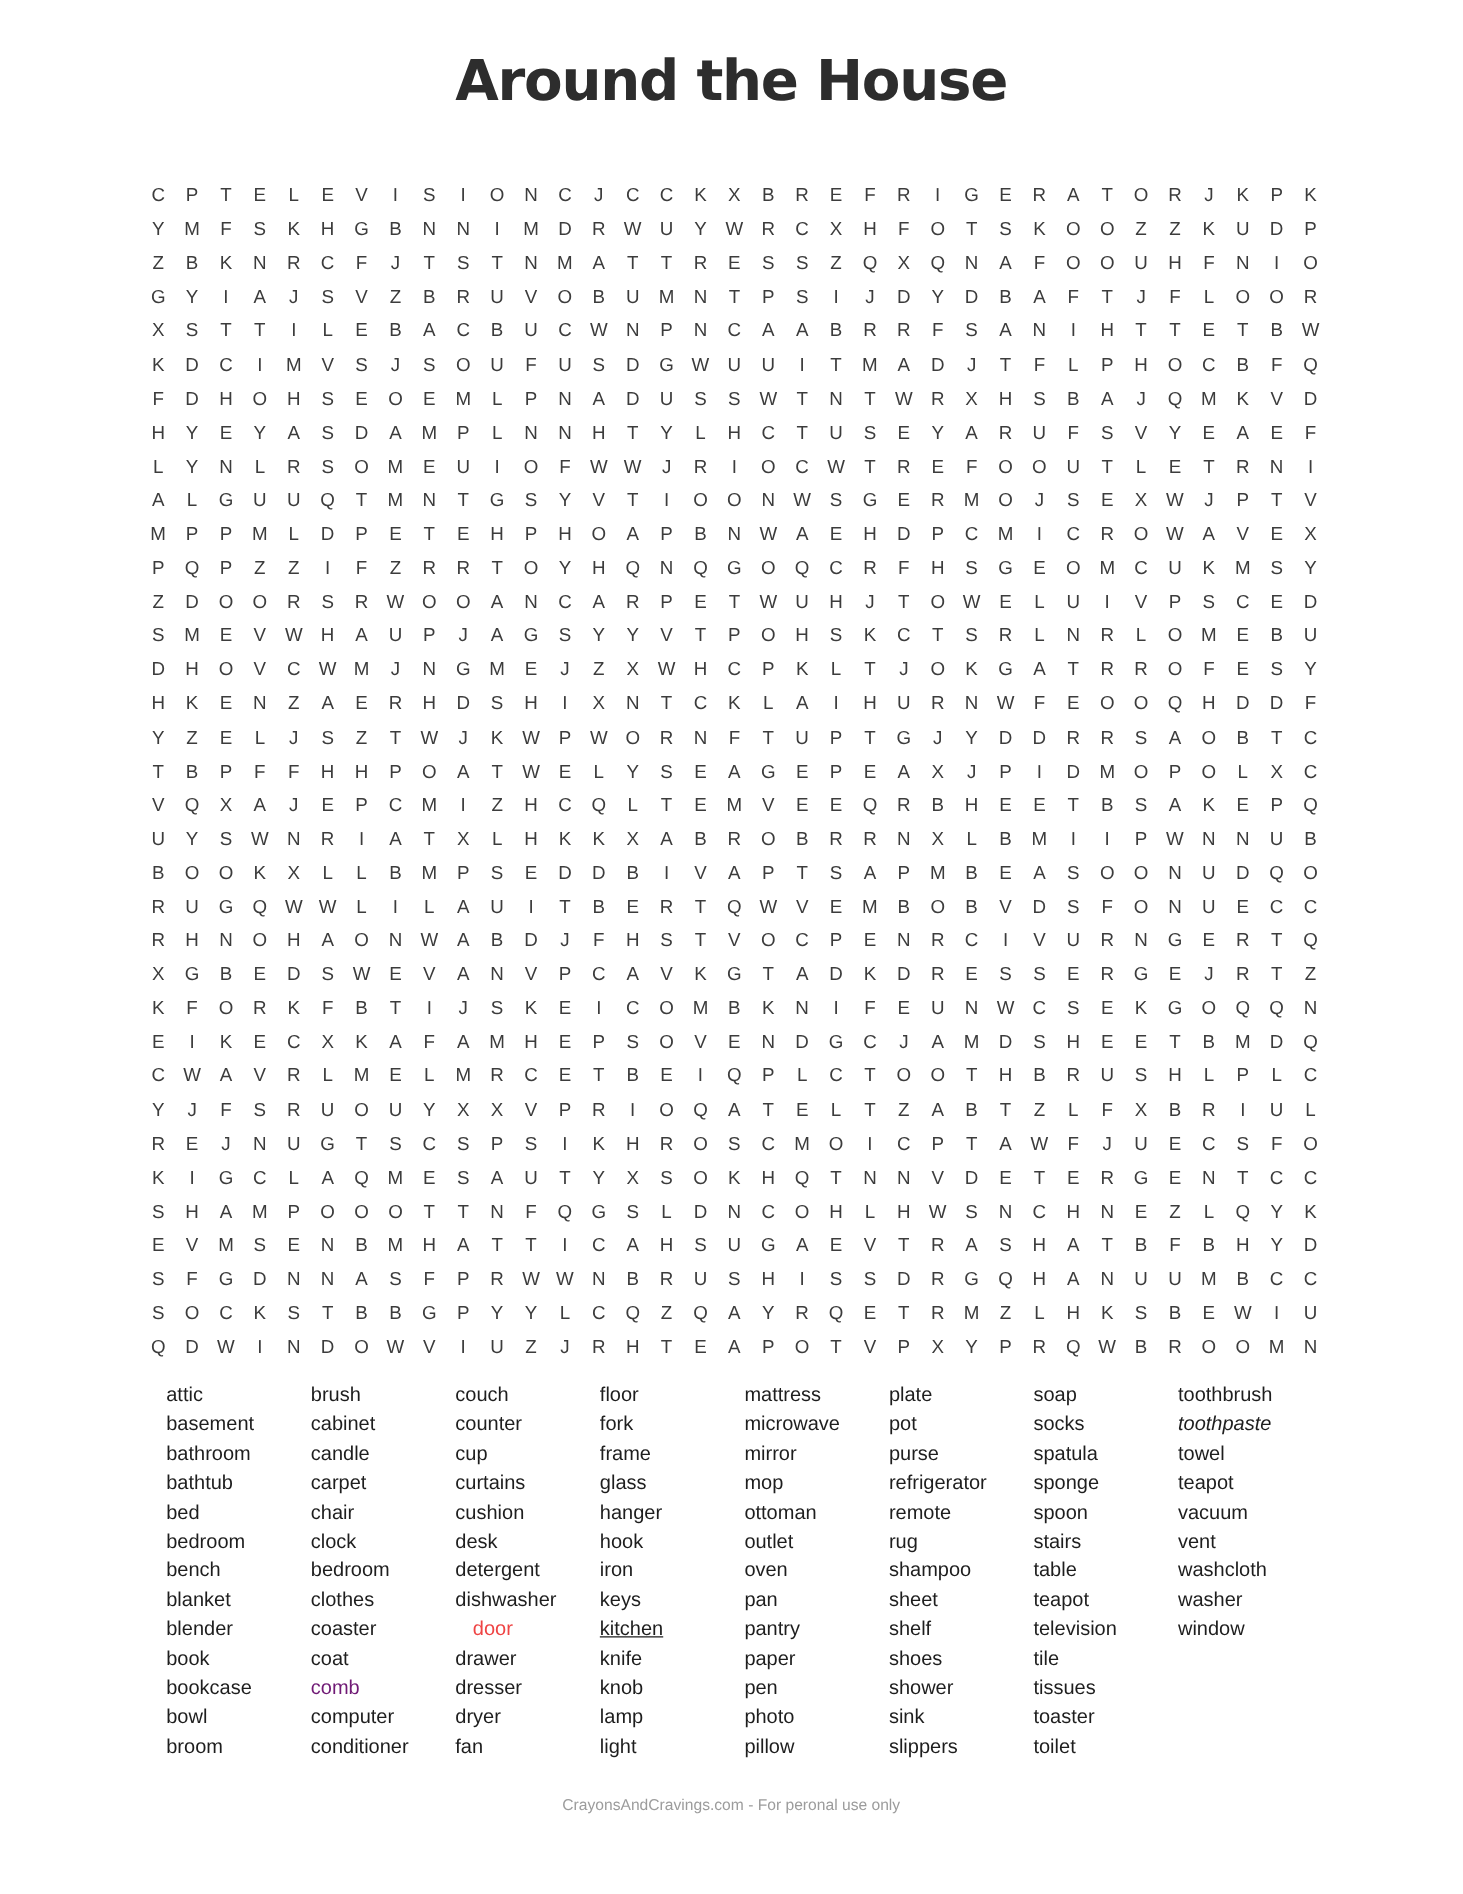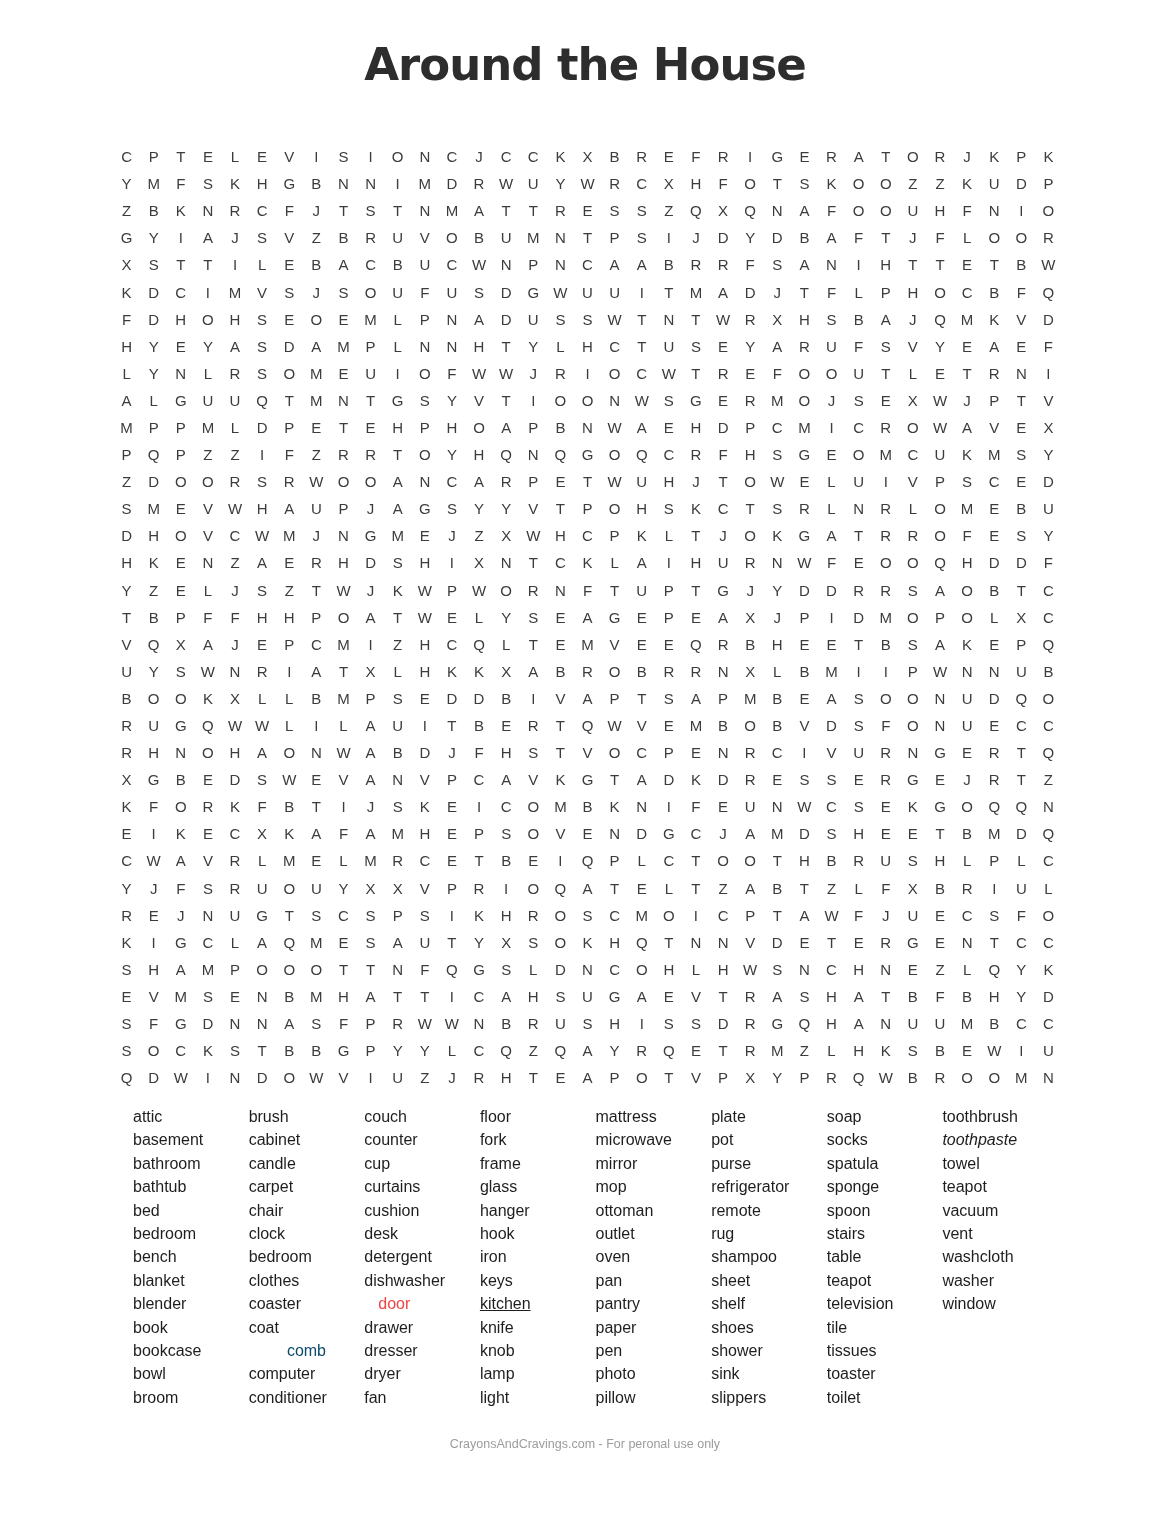--- a/index.html
+++ b/index.html
@@ -1319,21 +1319,21 @@
       <div class="word" style="color: rgb(30, 30, 30);">brush</div>
       <div class="word" style="color: rgb(30, 30, 30);">cabinet</div>
       <div class="word" style="color: rgb(30, 30, 30);">candle</div>
       <div class="word" style="color: rgb(30, 30, 30);">carpet</div>
       <div class="word" style="color: rgb(30, 30, 30);">chair</div>
       <div class="word" style="color: rgb(30, 30, 30);">clock</div>
       <div class="word" style="color: rgb(30, 30, 30);">bedroom</div>
       <div class="word" style="color: rgb(30, 30, 30);">clothes</div>
       <div class="word" style="color: rgb(30, 30, 30);">coaster</div>
       <div class="word" style="color: rgb(30, 30, 30);">coat</div>
-      <div class="word" style="color: #0c4a6e; text-align: center;">comb</div>
+      <div class="word" style="color: #701a75;">comb</div>
       <div class="word" style="color: rgb(30, 30, 30);">computer</div>
       <div class="word" style="color: rgb(30, 30, 30);">conditioner</div>
     </div>
     <div class="word-col">
       <div class="word" style="color: rgb(30, 30, 30);">couch</div>
       <div class="word" style="color: rgb(30, 30, 30);">counter</div>
       <div class="word" style="color: rgb(30, 30, 30);">cup</div>
       <div class="word" style="color: rgb(30, 30, 30);">curtains</div>
       <div class="word" style="color: rgb(30, 30, 30);">cushion</div>
       <div class="word" style="color: rgb(30, 30, 30);">desk</div>

